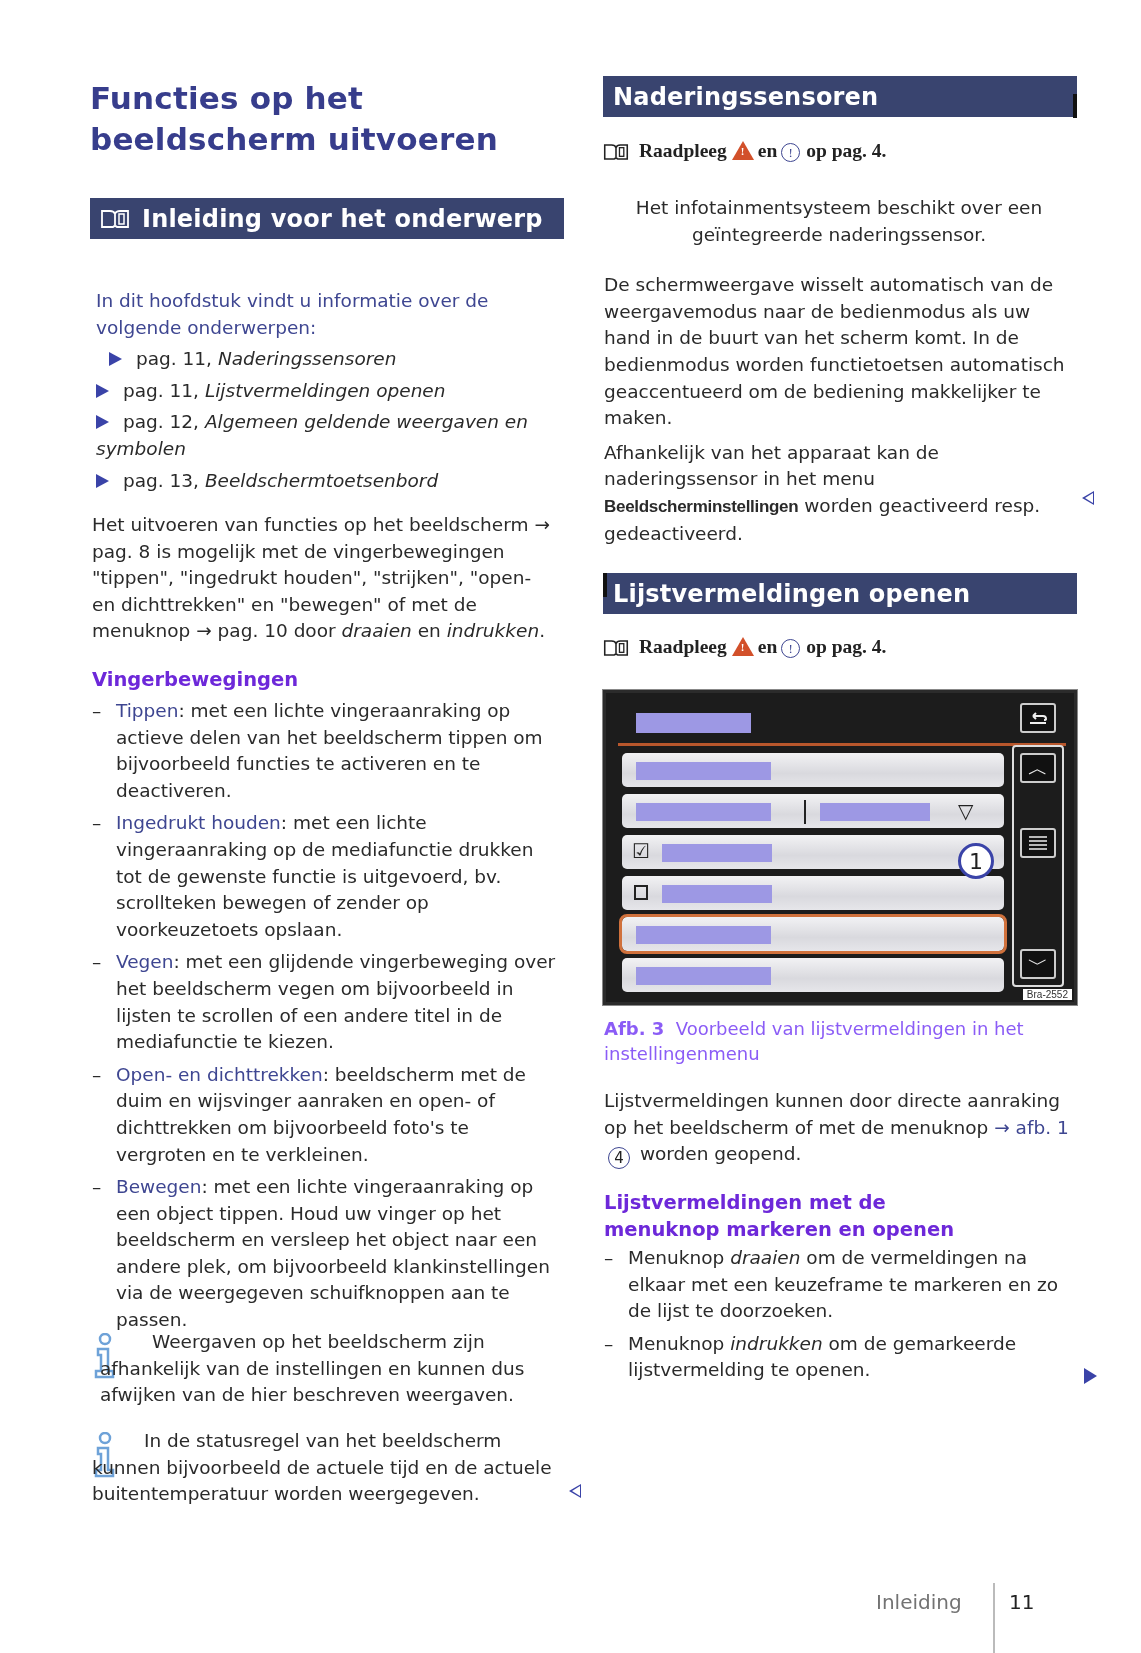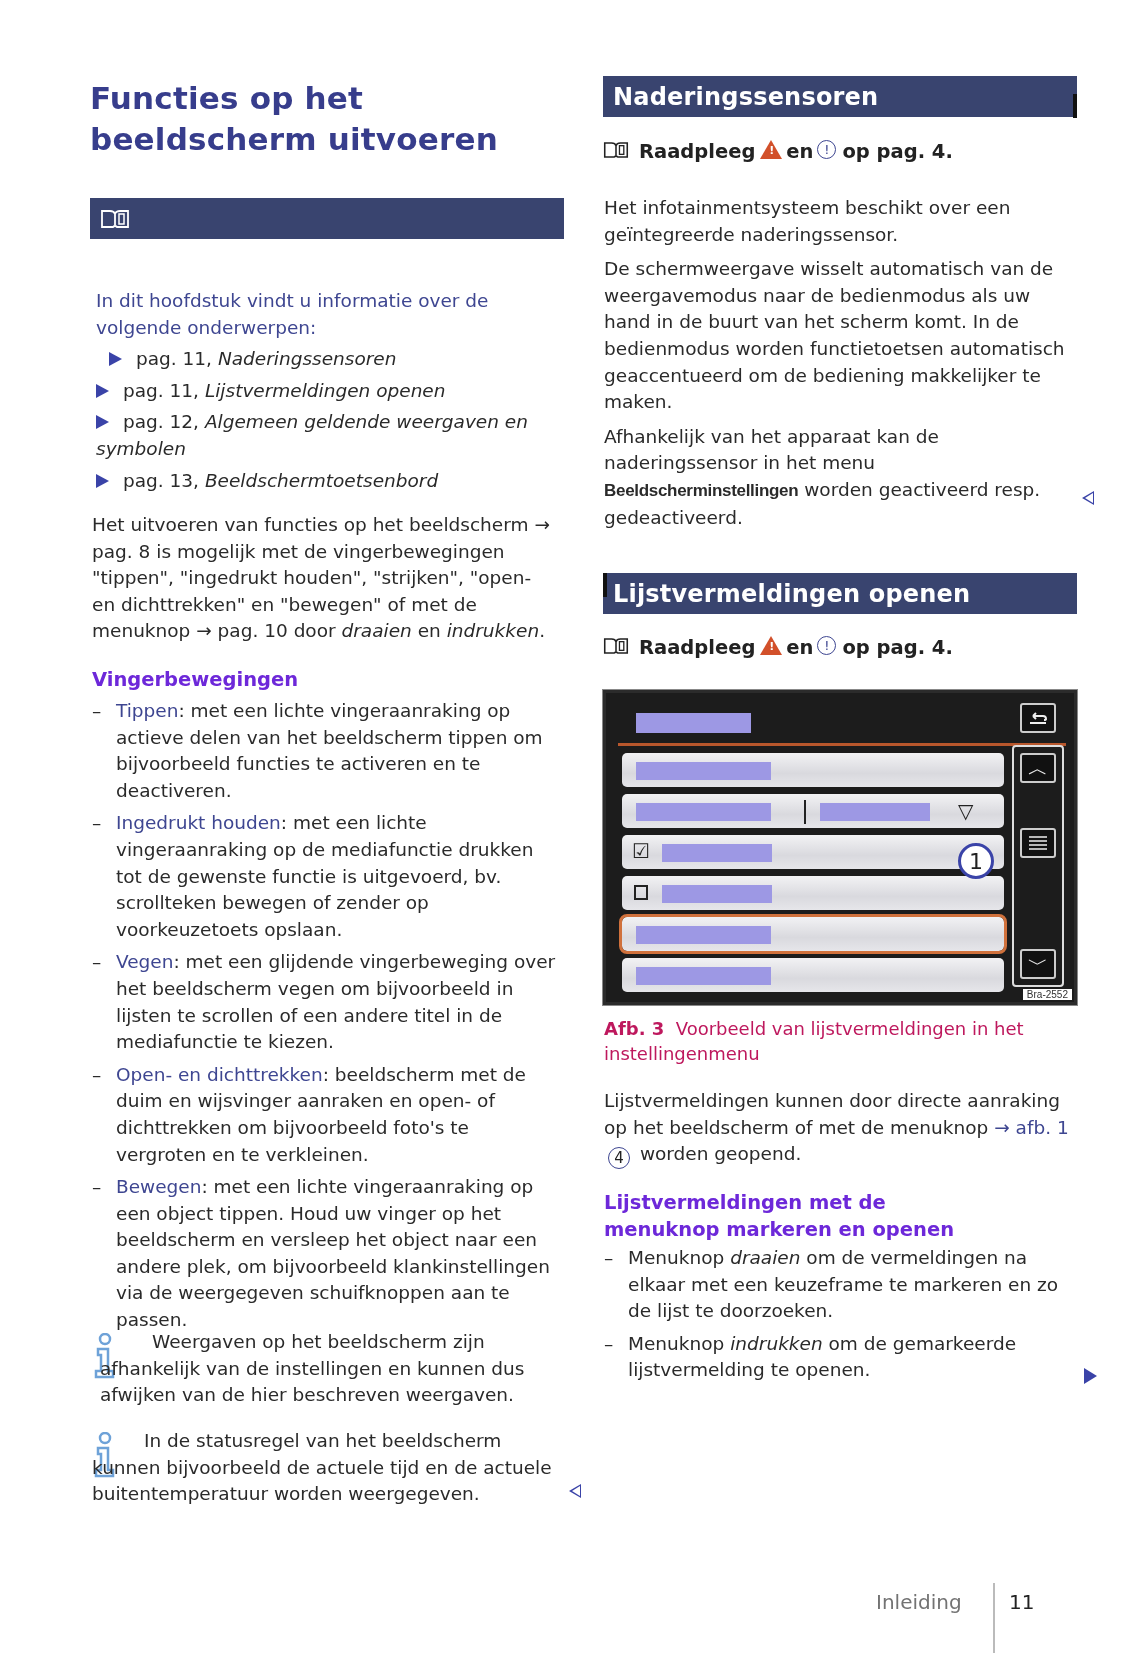--- a/index.html
+++ b/index.html
@@ -16,57 +16,58 @@
   .bar.r2 { left: 603px; top: 573px; width: 474px; }
   .bar .edge { position: absolute; width: 4px; background: #111; }
   .book { display: inline-block; width: 30px; height: 22px; margin-right: 12px; vertical-align: middle; }
   .para { font-size: 18.5px; line-height: 26.6px; color: #2a2a2a; }
   .para i { font-style: italic; }
   .bullet-row { display: block; }
   .tri { display: inline-block; width: 0; height: 0; border-top: 7px solid transparent; border-bottom: 7px solid transparent; border-left: 13px solid #3a43a8; margin-right: 14px; vertical-align: -1px; }
   .subhead { font-size: 19.5px; font-weight: bold; color: #6d28d9; }
   .dashlist .item { position: relative; padding-left: 24px; margin-bottom: 6px; }
   .dashlist .item .dash { position: absolute; left: 0; top: 0; }
-  .raad { font-size: 19.5px; font-weight: bold; color: #222; display: flex; align-items: flex-start; }
+  .raad { font-size: 19.5px; font-weight: bold; color: #222; display: flex; align-items: flex-end; font-family: Liberation Serif, serif; }
   .warn { display: inline-block; width: 0; height: 0; border-left: 11px solid transparent; border-right: 11px solid transparent; border-bottom: 19px solid #d2502a; position: relative; margin: 0 4px 2px 5px; }
   .warn span { position: absolute; left: -2px; top: 4px; color: #fff; font-size: 11px; font-weight: bold; }
   .excl { display: inline-flex; width: 19px; height: 19px; border: 1.6px solid #3e4691; border-radius: 50%; color: #3e4691; font-size: 13px; align-items: center; justify-content: center; margin: 0 6px 0 4px; font-weight: normal; }
   .info-icon { position: absolute; width: 24px; height: 48px; }
   .back-tri { display: inline-block; width: 0; height: 0; border-top: 7px solid transparent; border-bottom: 7px solid transparent; border-right: 12px solid #3a43a8; position: absolute; }
   .back-tri::after { content: ""; position: absolute; left: 3px; top: -5px; border-top: 5px solid transparent; border-bottom: 5px solid transparent; border-right: 8px solid #fff; }
   
   .screen { left: 603px; top: 690px; width: 474px; height: 315px; background: #1c1c1c; border: 3px solid #2b2b2b; outline: 1px solid #888; }
   .screen .hdrbar { position: absolute; left: 30px; top: 20px; width: 115px; height: 20px; background: #9d98e4; }
   .screen .orange-line { position: absolute; left: 12px; top: 50px; width: 448px; height: 3px; background: #b8572c; }
   .screen .row { position: absolute; left: 16px; width: 382px; height: 34px; border-radius: 5px; background: linear-gradient(#f2f2f4, #d9d9de 60%, #e6e6ea); }
   .screen .row .fill { position: absolute; top: 9px; height: 18px; background: #9d98e4; }
   .screen .row.sel { outline: 3px solid #d0713c; }
   .screen .cbx { position: absolute; left: 12px; top: 9px; width: 14px; height: 15px; border: 2px solid #222; background: transparent; }
   .screen .scroll-btn { position: absolute; left: 414px; width: 36px; height: 30px; border: 2px solid #ccc; border-radius: 3px; background: #111; color: #eee; display: flex; align-items: center; justify-content: center; font-size: 20px; }
   .screen .track { position: absolute; left: 406px; top: 52px; width: 52px; height: 242px; border: 2px solid #ddd; border-radius: 4px; }
   .screen .callout { position: absolute; left: 352px; top: 150px; width: 36px; height: 36px; border-radius: 50%; border: 3px solid #3a43a8; background: #fff; color: #222; font-size: 22px; display: flex; align-items: center; justify-content: center; }
   .screen .fig-id { position: absolute; right: 2px; bottom: 2px; background: #fff; color: #333; font-size: 10px; padding: 0 4px; font-family: "Liberation Sans", sans-serif; }
-  .caption { font-size: 18px; line-height: 25px; color: #be185d; }
+  .caption { font-size: 18px; line-height: 25px; color: #8b5cf6; }
   .caption b { font-weight: bold; }
   .ref-circle { display: inline-flex; width: 22px; height: 22px; border: 1.6px solid #3e4691; border-radius: 50%; color: #222; font-size: 15px; align-items: center; justify-content: center; vertical-align: -3px; margin: 0 4px; }
   .footer-label { left: 876px; top: 1590px; font-size: 20px; color: #737373; }
   .footer-num { left: 1009px; top: 1590px; font-size: 20px; color: #222; }
   .footer-line { left: 993px; top: 1583px; width: 2px; height: 70px; background: #bbb; }
   .next-tri { display: inline-block; width: 0; height: 0; border-top: 8px solid transparent; border-bottom: 8px solid transparent; border-left: 13px solid #3a43a8; position: absolute; }
 </style>
 </head>
 <body>
 
 <h1 class="abs title">Functies op het beeldscherm uitvoeren</h1>
 
 <div class="abs bar l">
   <svg class="book" viewBox="0 0 30 22">
       <path d="M2 3 L2 19 L13 19 Q15 17 17 19 L28 19 L28 3 L20 3 Q16 3 15 6 Q14 3 10 3 Z M15 6 L15 17" fill="none" stroke="#fff" stroke-width="1.8"></path>
       <rect x="19" y="6" width="5" height="10" fill="none" stroke="#fff" stroke-width="1.5"></rect>
     </svg>
+  <span class="txt">Inleiding voor het onderwerp</span>
 </div>
 
 <div class="abs para" style="left:96px; top:288px; width:460px;">
   <div class="blue" style="color:#3e4691;">In dit hoofdstuk vindt u informatie over de volgende onderwerpen:</div>
   <div class="bullet-row" style="margin-top:5px;padding-left:13px;">
     <span class="tri"></span><span>pag. 11,</span> <i>Naderingssensoren</i>
   </div>
   <div class="bullet-row" style="margin-top:5px;">
     <span class="tri"></span><span>pag. 11,</span> <i>Lijstvermeldingen openen</i>
   </div>
@@ -131,21 +132,21 @@
     </svg>
   <span>Raadpleeg</span>
   <span class="warn">
       <span>!</span>
     </span>
   <span>en</span>
   <span class="excl">!</span>
   <span>op pag. 4.</span>
 </div>
 <div class="abs para" style="left:604px; top:195px; width:470px;">
-  <p style="margin-bottom:8px;">Het infotainmentsysteem beschikt over een geïntegreerde naderingssensor.</p>
+  <p style="margin-bottom:24px;text-align:center;">Het infotainmentsysteem beschikt over een geïntegreerde naderingssensor.</p>
   <p style="margin-bottom:8px;">De schermweergave wisselt automatisch van de weergavemodus naar de bedienmodus als uw hand in de buurt van het scherm komt. In de bedienmodus worden functietoetsen automatisch geaccentueerd om de bediening makkelijker te maken.</p>
   <p><span>Afhankelijk van het apparaat kan de naderingssensor in het menu </span><span style="font-family:'Liberation Sans',sans-serif; font-weight:bold; font-size:17px; letter-spacing:-0.3px;">Beeldscherminstellingen</span><span> worden geactiveerd resp. gedeactiveerd.</span></p>
 </div>
 <span class="back-tri" style="left:1082px; top:491px;"></span>
 
 <div class="abs bar r2">
   <span class="edge" style="left:0; top:0; height:24px;"></span>
   <span class="txt">Lijstvermeldingen openen</span>
 </div>
 <div class="abs raad" style="left:603px; top:636px;">

